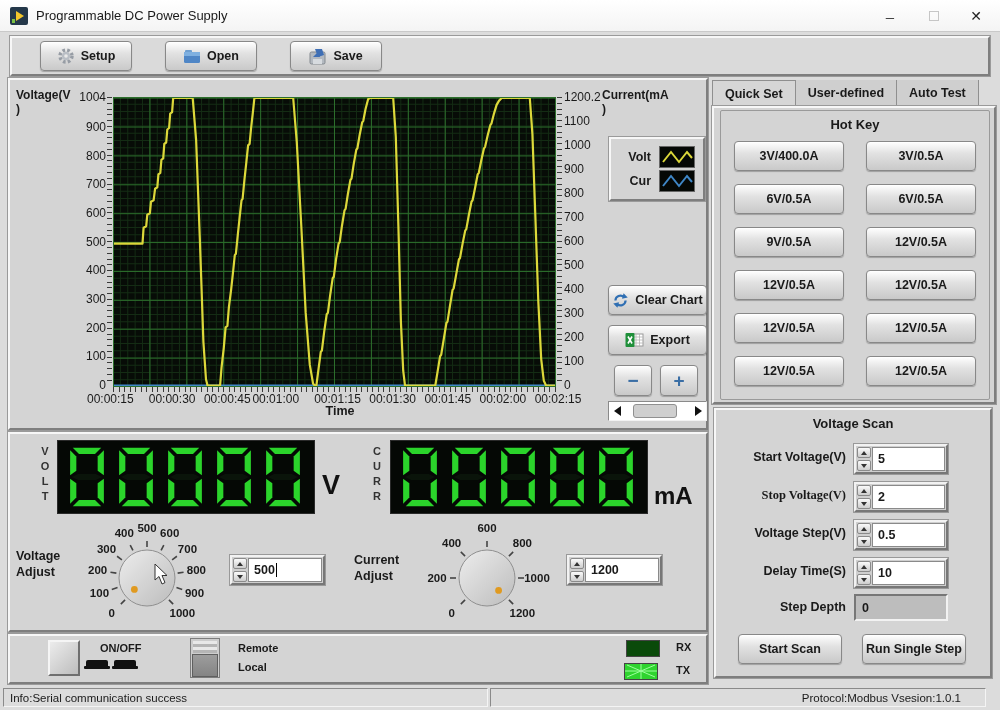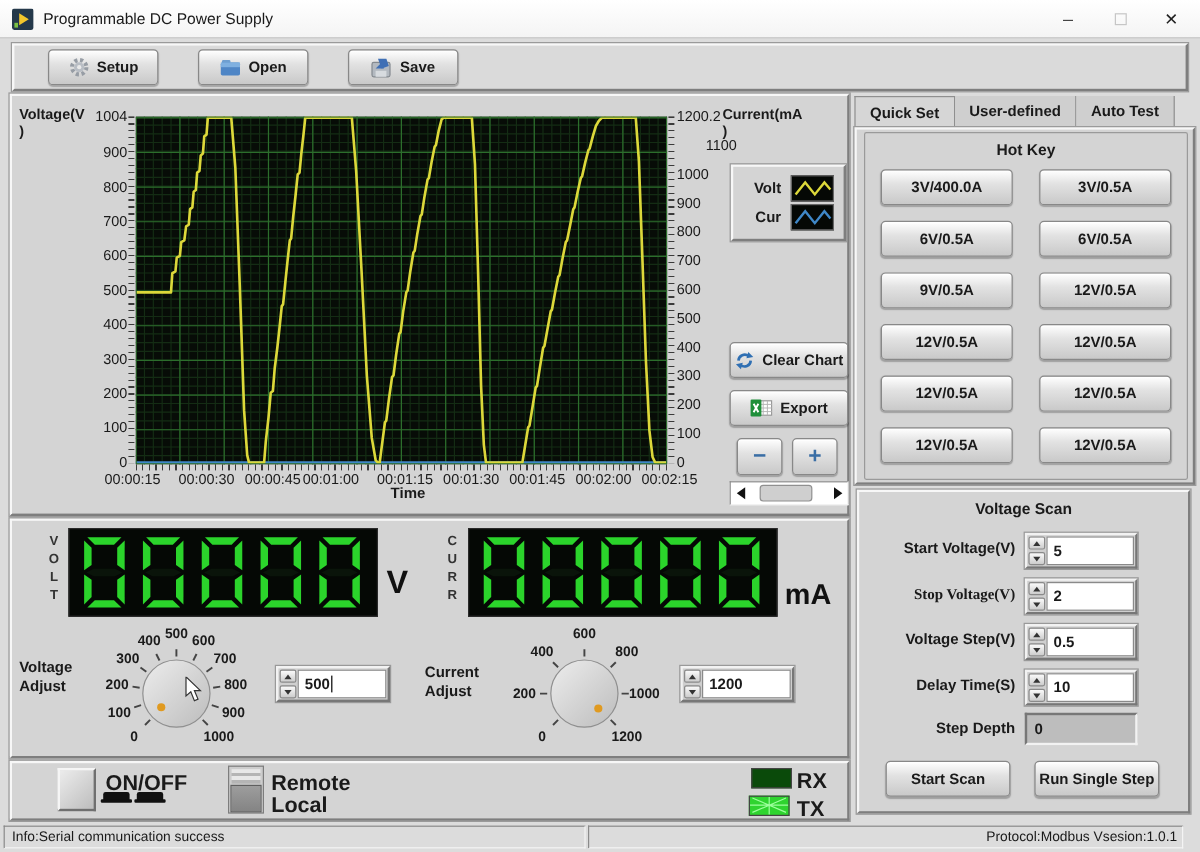--- a/index.html
+++ b/index.html
@@ -46,21 +46,21 @@
   .knob-title { position:absolute; font-size:12.5px; font-weight:bold; line-height:16px; }
   .spin { position:absolute; width:95px; height:30px; border:2px solid; border-color:#f2f2f2 #777 #777 #f2f2f2; outline:1px solid #999; background:#cfcfcf; display:flex; align-items:center; padding:1px; }
   .spin-btns { width:14px; height:24px; display:flex; flex-direction:column; justify-content:space-between; margin-right:1px; }
   .spin-b { height:11px; display:flex; align-items:center; justify-content:center; background:linear-gradient(#fafafa,#cdcdcd); border:1px solid #8a8a8a; border-radius:2px; }
   .tri-u { width:0;height:0;border:3px solid transparent;border-bottom:4px solid #333;border-top:0; }
   .tri-d { width:0;height:0;border:3px solid transparent;border-top:4px solid #333;border-bottom:0; }
   .spin-field { flex:1; height:24px; background:#fff; border:1px solid #8a8a8a; font-size:12.5px; font-weight:bold; display:flex; align-items:center; padding-left:5px; }
   .caret { display:inline-block; width:1px; height:14px; background:#000; margin-left:1px; }
   
   #switchPanel { left:8px; top:634px; width:700px; height:50px; }
-  .sw-label { position:absolute; font-size:18px; font-weight:bold; }
+  .sw-label { position:absolute; font-size:11px; font-weight:bold;margin-left:12px; }
   #onoffBtn { position:absolute; left:38px; top:4px; width:32px; height:36px; background:linear-gradient(135deg,#ececec,#bdbdbd); border:2px solid; border-color:#f5f5f5 #6f6f6f #6f6f6f #f5f5f5; }
   .onoff-glyph { position:absolute; width:22px; height:7px; background:#111; border-radius:2px 2px 0 0; }
   .onoff-glyph:after { content:""; position:absolute; left:-2px; top:6px; width:26px; height:3px; background:#111; border-radius:1px; }
   #rlSwitch { position:absolute; left:180px; top:2px; width:30px; height:40px; background:#cdcdcd; border:1px solid #7d7d7d; }
   #rlTrack { position:absolute; left:2px; top:2px; width:24px; height:12px; background:repeating-linear-gradient(#e8e8e8 0 3px,#b5b5b5 3px 6px); }
   #rlHandle { position:absolute; left:1px; top:15px; width:26px; height:23px; background:linear-gradient(#9d9d9d,#848484); border:1px solid #5f5f5f; }
   .led { position:absolute; width:34px; height:17px; border:1px solid #444; }
   
   #tabbar { left:712px; top:80px; width:284px; height:26px; display:flex; }
   .tab { height:26px; padding:0 12px; font-size:12.5px; font-weight:bold; display:flex; align-items:center; border-right:1px solid #8f8f8f; border-bottom:1px solid #8f8f8f; background:#cfcfcf; }
@@ -143,21 +143,21 @@
       <div class="tick" style="left: 40px; top: 125.888px; width: 56px; text-align: right;">600</div>
       <div class="tick" style="left: 40px; top: 154.574px; width: 56px; text-align: right;">500</div>
       <div class="tick" style="left: 40px; top: 183.259px; width: 56px; text-align: right;">400</div>
       <div class="tick" style="left: 40px; top: 211.944px; width: 56px; text-align: right;">300</div>
       <div class="tick" style="left: 40px; top: 240.629px; width: 56px; text-align: right;">200</div>
       <div class="tick" style="left: 40px; top: 269.315px; width: 56px; text-align: right;">100</div>
       <div class="tick" style="left: 40px; top: 298px; width: 56px; text-align: right;">0</div>
     </div>
   <div id="yRightTicks">
       <div class="tick" style="left: 554px; top: 10px; width: 50px;">1200.2</div>
-      <div class="tick" style="left: 554px; top: 34.044px; width: 50px; text-align: right;">1100</div>
+      <div class="tick" style="left: 554px; top: 34.044px; width: 50px;">1100</div>
       <div class="tick" style="left: 554px; top: 58.04px; width: 50px;">1000</div>
       <div class="tick" style="left: 554px; top: 82.036px; width: 50px;">900</div>
       <div class="tick" style="left: 554px; top: 106.032px; width: 50px;">800</div>
       <div class="tick" style="left: 554px; top: 130.028px; width: 50px;">700</div>
       <div class="tick" style="left: 554px; top: 154.024px; width: 50px;">600</div>
       <div class="tick" style="left: 554px; top: 178.02px; width: 50px;">500</div>
       <div class="tick" style="left: 554px; top: 202.016px; width: 50px;">400</div>
       <div class="tick" style="left: 554px; top: 226.012px; width: 50px;">300</div>
       <div class="tick" style="left: 554px; top: 250.008px; width: 50px;">200</div>
       <div class="tick" style="left: 554px; top: 274.004px; width: 50px;">100</div>
@@ -664,13 +664,13 @@
     </div>
   <div class="scan-row" style="top:184px;width:100%">
     <span class="scan-label" style="top:6px">Step Depth</span>
     <div id="stepField">0</div>
   </div>
   <div class="scan-btn btn" style="left:22px;top:224px">Start Scan</div>
   <div class="scan-btn btn" style="left:146px;top:224px">Run Single Step</div>
 </div>
 
 <div class="status-cell" style="left:3px;width:485px;padding-left:6px">Info:Serial communication success</div>
-<div class="status-cell" style="left:490px;width:496px;justify-content:flex-end;padding-right:4px">Protocol:Modbus Vsesion:1.0.1</div>
+<div class="status-cell" style="left:490px;width:496px;justify-content:flex-end;padding-right:24px">Protocol:Modbus Vsesion:1.0.1</div>
 
 </body></html>

